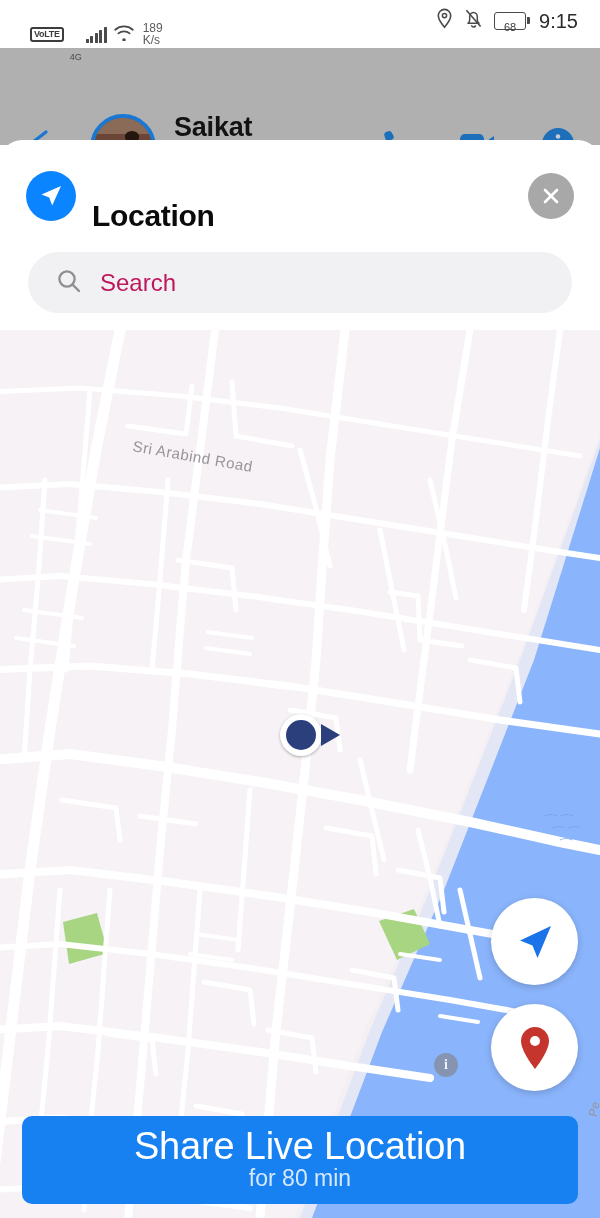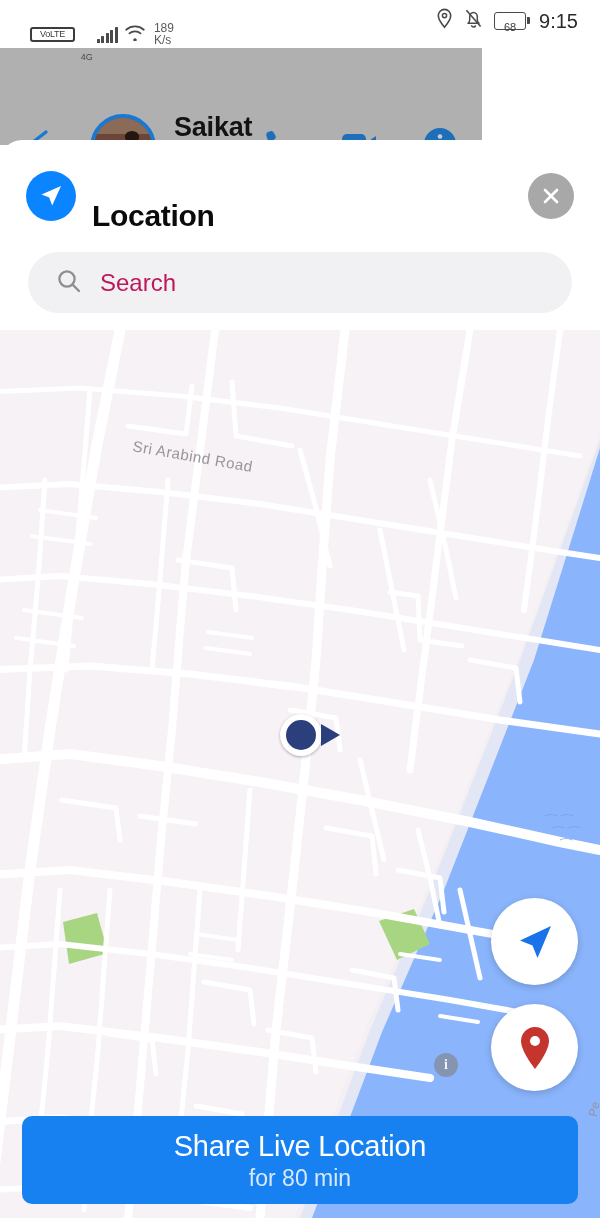--- a/index.html
+++ b/index.html
@@ -2,36 +2,36 @@
 <html><head>
 <meta charset="utf-8">
 <style>
   html,body{margin:0;padding:0;background:#fff;}
   body{width:600px;height:1218px;font-family:"Liberation Sans",sans-serif;-webkit-font-smoothing:antialiased;}
   .screen{position:relative;width:600px;height:1218px;overflow:hidden;background:#fff;}
 
   
   .statusbar{position:absolute;left:0;top:0;width:600px;height:48px;background:#ffffff;z-index:60;}
   .sb-left{position:absolute;left:30px;top:6px;display:flex;align-items:center;gap:6px;}
-  .volte{border:2px solid #3c3c3c;border-radius:3px;padding:0px 8px;font-size:9px;font-weight:normal;color:#3c3c3c;letter-spacing:-0.3px;line-height:11px;}
+  .volte{border:2px solid #3c3c3c;border-radius:3px;padding:0px 2px;font-size:9px;font-weight:bold;color:#3c3c3c;letter-spacing:-0.3px;line-height:11px;}
   .fourg{position:relative;font-size:9px;color:#4a4a4a;line-height:9px;margin-right:-2px;margin-top:47px;}
   .bars{display:flex;align-items:flex-end;gap:1.5px;height:17px;}
   .bars i{display:block;width:3px;background:#4a4a4a;border-radius:0.5px;}
   .bars i:nth-child(1){height:4px}.bars i:nth-child(2){height:7px}
   .bars i:nth-child(3){height:10px}.bars i:nth-child(4){height:13px}.bars i:nth-child(5){height:16px}
   .kbs{font-size:12px;color:#5b5b5b;line-height:12px;text-align:left;margin-left:2px;}
   .kbs span{display:block;}
   .sb-right{position:absolute;right:22px;top:8px;display:flex;align-items:center;gap:11px;}
   .sb-right .clock{font-size:20px;color:#2b2b2b;line-height:20px;margin-left:2px;}
   .batt{position:relative;width:30px;height:16px;border:1.6px solid #4a4a4a;border-radius:3px;display:flex;align-items:center;justify-content:center;}
   .batt:after{content:"";position:absolute;right:-5px;top:4px;width:3px;height:7px;background:#4a4a4a;border-radius:0 1px 1px 0;}
   .batt b{font-size:11px;font-weight:normal;color:#3a3a3a;line-height:11px;margin-top:13px;}
 
   
-  .chatheader{position:absolute;left:0;top:48px;width:482px;height:97px;background:#b0b0b0;z-index:40;}
+  .chatheader{position:absolute;left:0;top:48px;width:600px;height:97px;background:#b0b0b0;z-index:40;}
   .back-arrow{position:absolute;left:28px;top:78px;width:40px;height:32px;cursor:pointer;}
   .avatar{position:absolute;left:90px;top:66px;width:66px;height:66px;border-radius:50%;border:4px solid #1878d4;box-sizing:border-box;overflow:hidden;background:#7d5a49;}
   .avatar .ph{position:absolute;inset:0;background:
      radial-gradient(circle at 62% 38%, #e8b99a 0 8%, transparent 9%),
      radial-gradient(circle at 36% 52%, #e5ab8c 0 7%, transparent 8%),
      linear-gradient(180deg,#8a6b58 0 28%, #6b4638 28% 100%);}
   .avatar .body1{position:absolute;left:44%;top:40%;width:44%;height:60%;background:#26282e;border-radius:42% 42% 0 0;}
   .avatar .body2{position:absolute;left:12%;top:52%;width:38%;height:48%;background:#a33b44;border-radius:46% 46% 0 0;}
   .avatar .hair1{position:absolute;left:54%;top:22%;width:24%;height:18%;background:#23160f;border-radius:50% 50% 30% 30%;}
   .avatar .hair2{position:absolute;left:26%;top:40%;width:22%;height:18%;background:#2a1a11;border-radius:50% 50% 30% 30%;}
@@ -69,21 +69,21 @@
 
   
   .fab{position:absolute;right:22px;width:87px;height:87px;border-radius:50%;background:#fff;display:flex;align-items:center;justify-content:center;
      box-shadow:0 2px 7px rgba(0,0,0,.18);z-index:24;cursor:pointer;}
   .fab-nav{top:898px;}
   .fab-pin{top:1004px;}
 
   
   .sharebtn{position:absolute;left:22px;top:1116px;width:556px;height:88px;border-radius:10px;background:#1781f2;
      display:flex;flex-direction:column;align-items:center;justify-content:center;z-index:30;cursor:pointer;}
-  .sharebtn .l1{font-size:29px;color:#ffffff;letter-spacing:-0.2px;line-height:34px;}
+  .sharebtn .l1{font-size:38px;color:#ffffff;letter-spacing:-0.2px;line-height:34px;}
   .sharebtn .l2{font-size:23px;color:#d6e8fd;line-height:28px;margin-top:1px;}
 </style>
 </head>
 <body>
 
 <div class="screen">
 
   <div class="statusbar">
     <div class="sb-left">
       <span class="volte">VoLTE</span>

